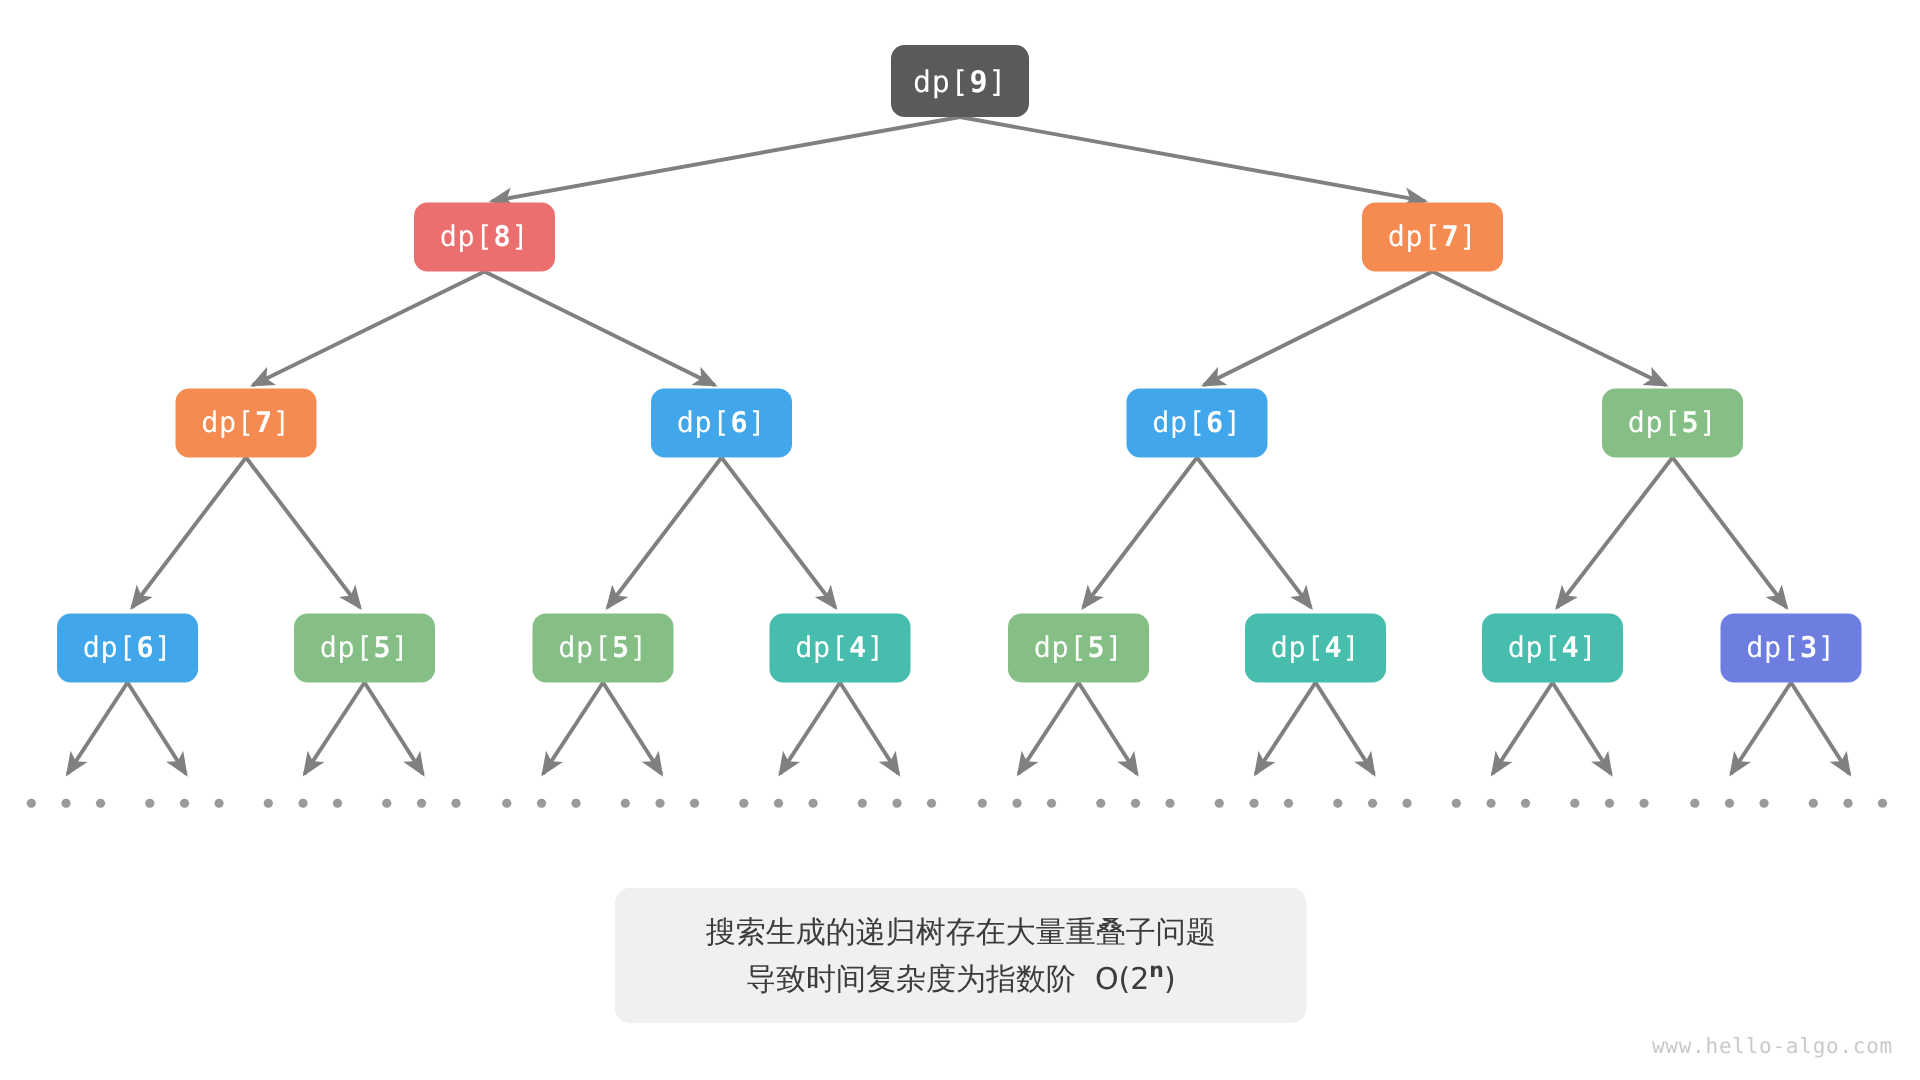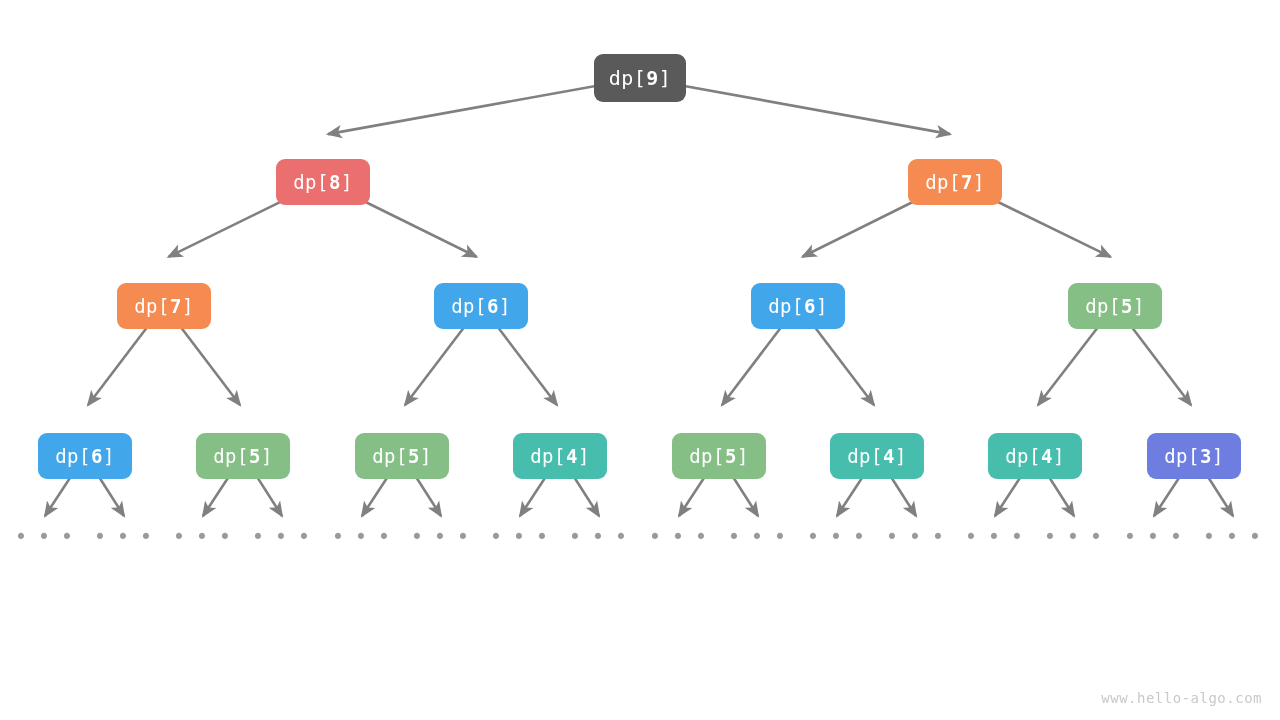--- a/index.html
+++ b/index.html
@@ -31,21 +31,20 @@
     display: flex;
     align-items: center;
     justify-content: center;
     border-radius: 9px;
     color: #ffffff;
     font-family: "DejaVu Sans Mono", monospace;
     font-size: 19px;
     letter-spacing: 0.5px;
     white-space: nowrap;
     box-sizing: border-box;
-    margin-top: 24px;
   }
   .node .idx {
     font-weight: bold;
   }
   .ellipsis {
     position: absolute;
     color: #9a9a9a;
     font-family: "DejaVu Sans", sans-serif;
     font-size: 21px;
     letter-spacing: 2px;
@@ -226,16 +225,20 @@
       <div class="ellipsis" style="left: 679px; top: 537px; color: rgb(154, 154, 154);">• • •</div>
       <div class="ellipsis" style="left: 758px; top: 537px; color: rgb(154, 154, 154);">• • •</div>
       <div class="ellipsis" style="left: 837px; top: 537px; color: rgb(154, 154, 154);">• • •</div>
       <div class="ellipsis" style="left: 916px; top: 537px; color: rgb(154, 154, 154);">• • •</div>
       <div class="ellipsis" style="left: 995px; top: 537px; color: rgb(154, 154, 154);">• • •</div>
       <div class="ellipsis" style="left: 1074px; top: 537px; color: rgb(154, 154, 154);">• • •</div>
       <div class="ellipsis" style="left: 1154px; top: 537px; color: rgb(154, 154, 154);">• • •</div>
       <div class="ellipsis" style="left: 1233px; top: 537px; color: rgb(154, 154, 154);">• • •</div>
     </div>
 
+  <div id="caption-box" style="background: rgb(240, 240, 240);">
+    <div class="caption-line" style="color: rgb(60, 60, 60);">搜索生成的递归树存在大量重叠子问题</div>
+    <div class="caption-line" style="color: rgb(60, 60, 60);"><span>导致时间复杂度为指数阶  O(2</span><sup>n</sup><span>)</span></div>
+  </div>
 
   <div id="watermark" style="color: rgb(201, 201, 201);">www.hello-algo.com</div>
 
 </div>
 
 </body></html>

